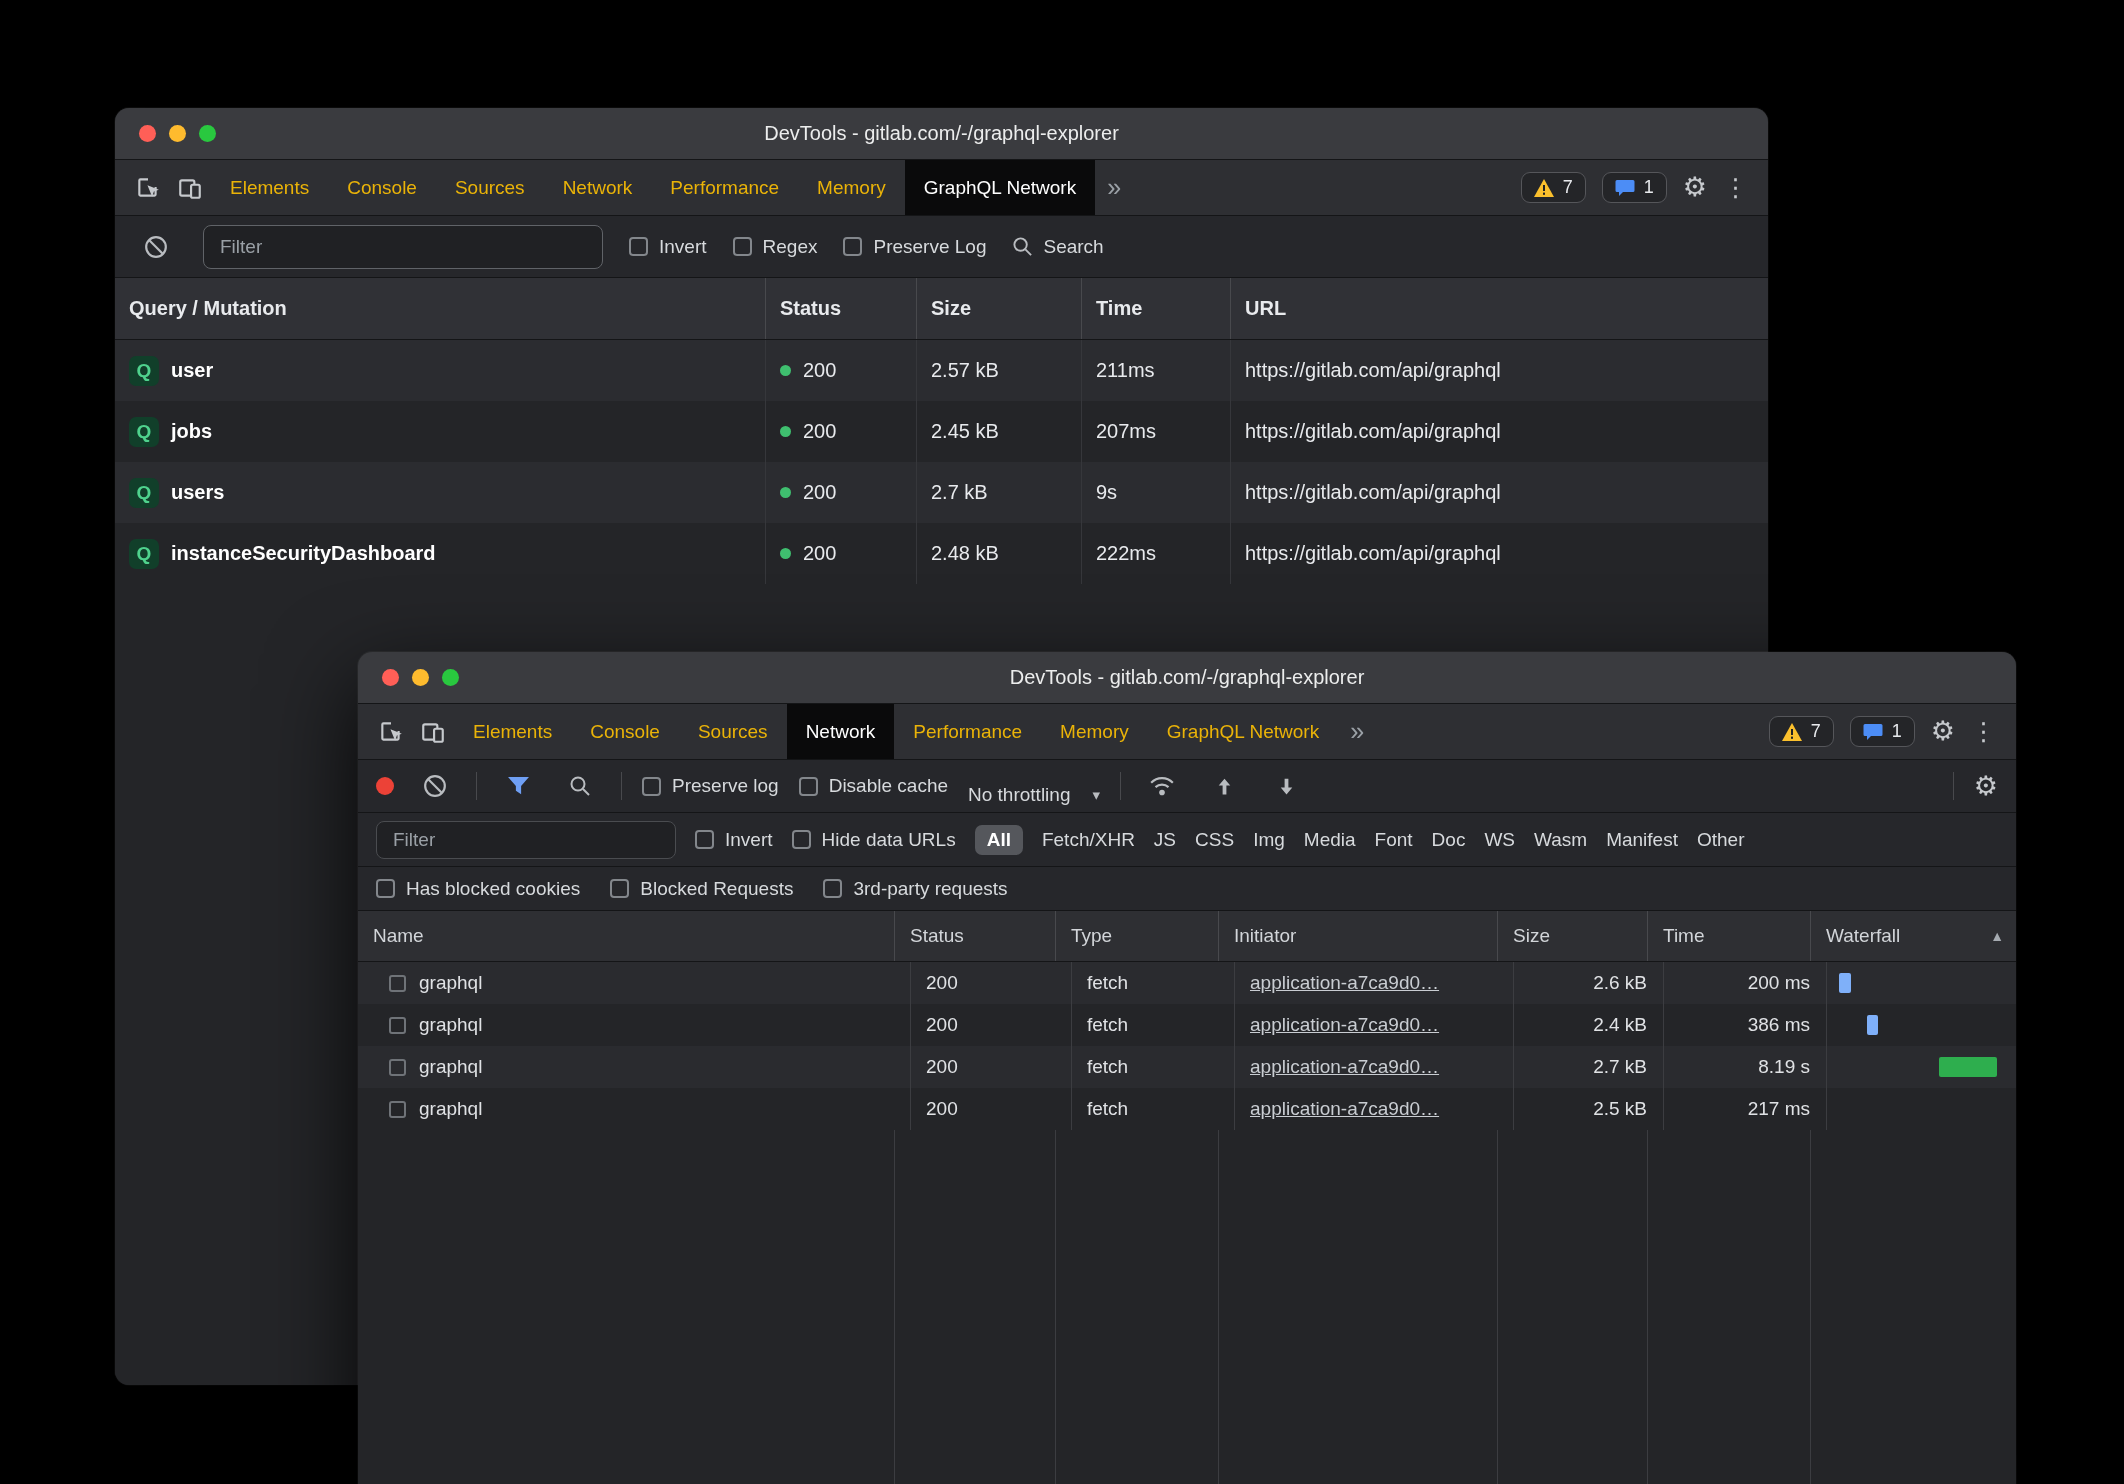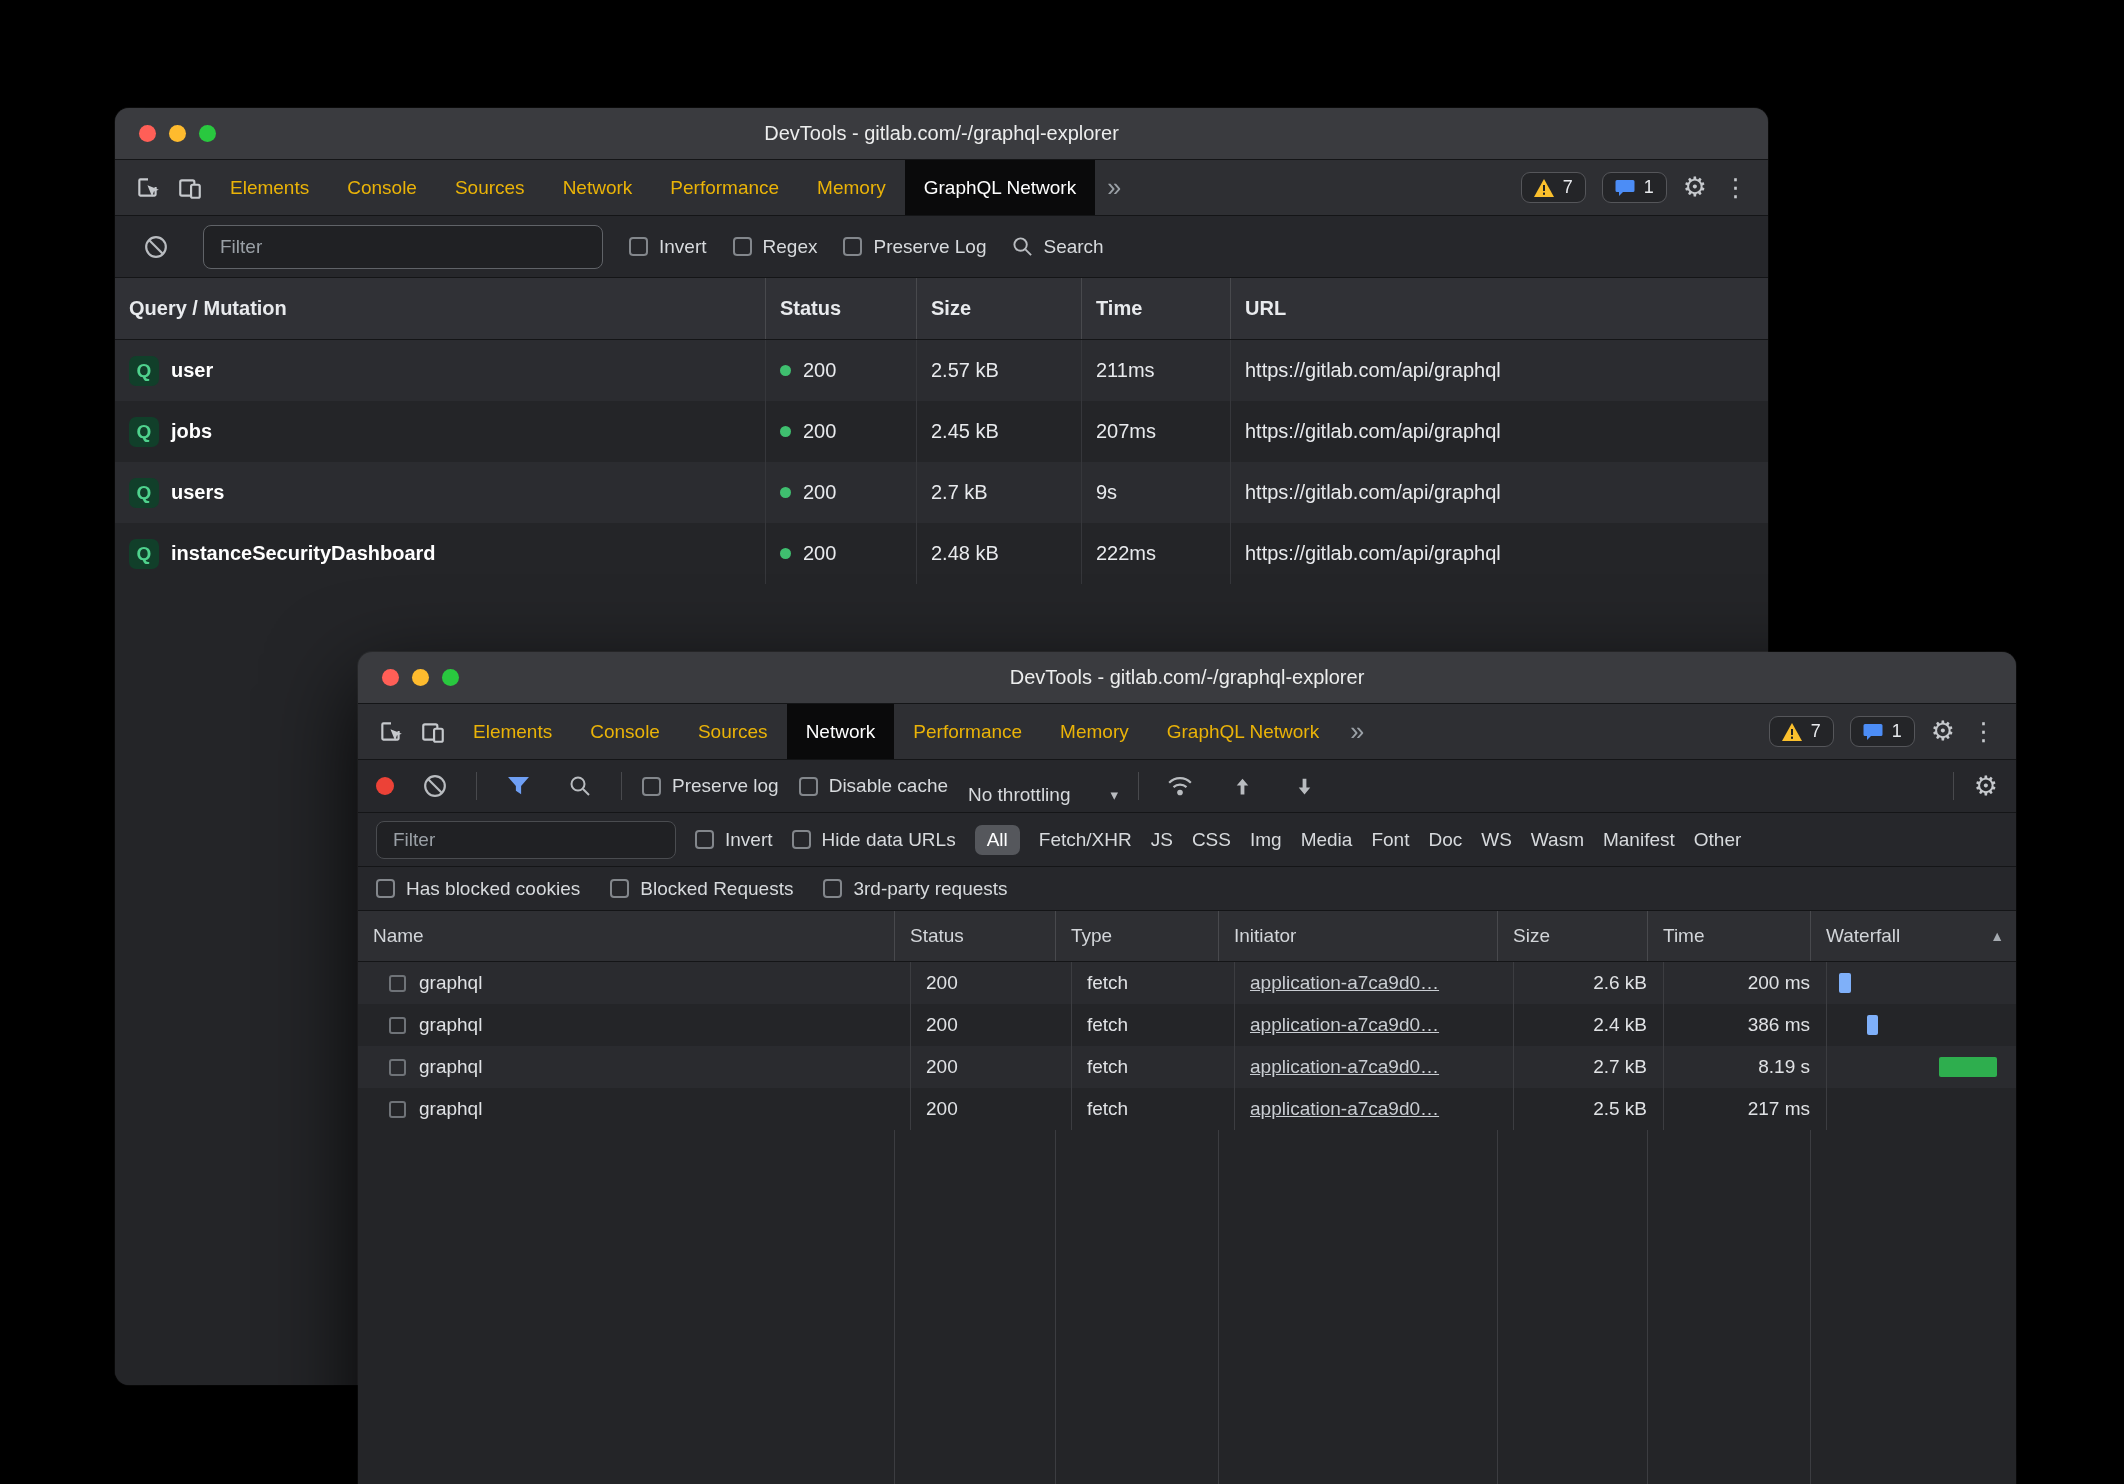--- a/index.html
+++ b/index.html
@@ -108,32 +108,32 @@
   .qrest { flex:1; background:#242528; }
 
   
   .ntoolbar {
     height:53px; flex:0 0 53px;
     display:flex; align-items:center; gap:20px;
     padding:0 18px;
     background:#26272b; border-bottom:1px solid #141517;
   }
   .record-dot { width:18px; height:18px; border-radius:50%; background:#ec4237; flex:0 0 auto; }
-  .throttle { display:inline-flex; align-items:center; gap:40px; font-size:19px; color:#d7dadd;margin-top:17px; }
+  .throttle { display:inline-flex; align-items:center; gap:22px; font-size:19px; color:#d7dadd;margin-top:17px; }
   .caret { font-size:15px; color:#b9bcc0; }
 
   .nfilterbar {
     height:54px; flex:0 0 54px;
     display:flex; align-items:center; gap:19px;
     padding:0 18px;
     background:#26272b; border-bottom:1px solid #141517;
     font-size:19px;
   }
   .filter-input.small { width:300px; height:38px; border-color:#4a4c50; }
-  .type-pill { padding:4px 12px; border-radius:7px; background:#55575c; color:#fff; white-space:nowrap; }
+  .type-pill { padding:4px 12px; border-radius:7px; background:#55575c; color:#fff; white-space:nowrap;font-weight:bold; }
   .ftype { color:#d7dadd; white-space:nowrap; }
 
   .noptions {
     height:44px; flex:0 0 44px;
     display:flex; align-items:center; gap:30px;
     padding:0 18px;
     background:#26272b; border-bottom:1px solid #141517;
   }
 
   .nhead, .nrow, .nrest { display:grid; grid-template-columns:536px 161px 163px 279px 150px 163px 1fr; }

